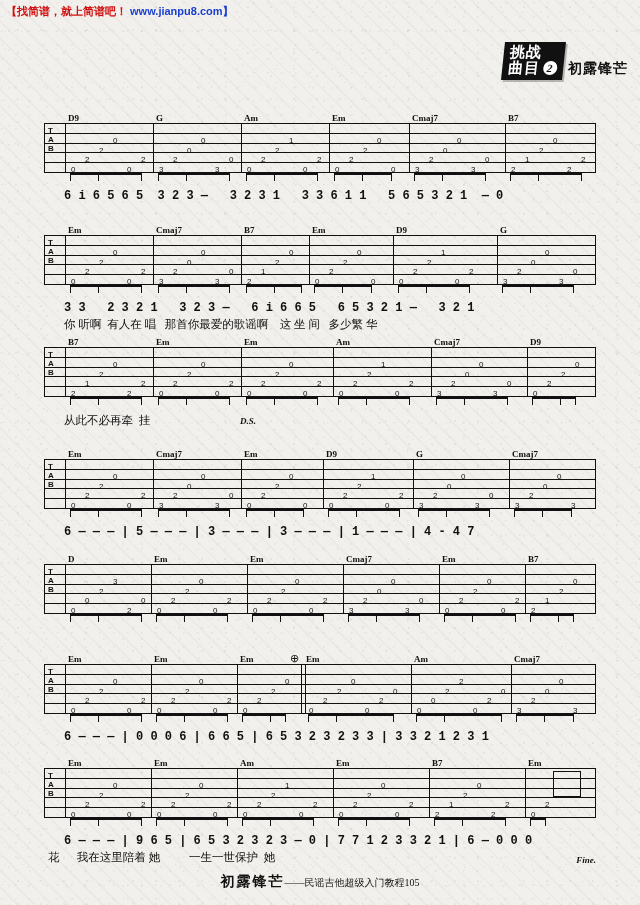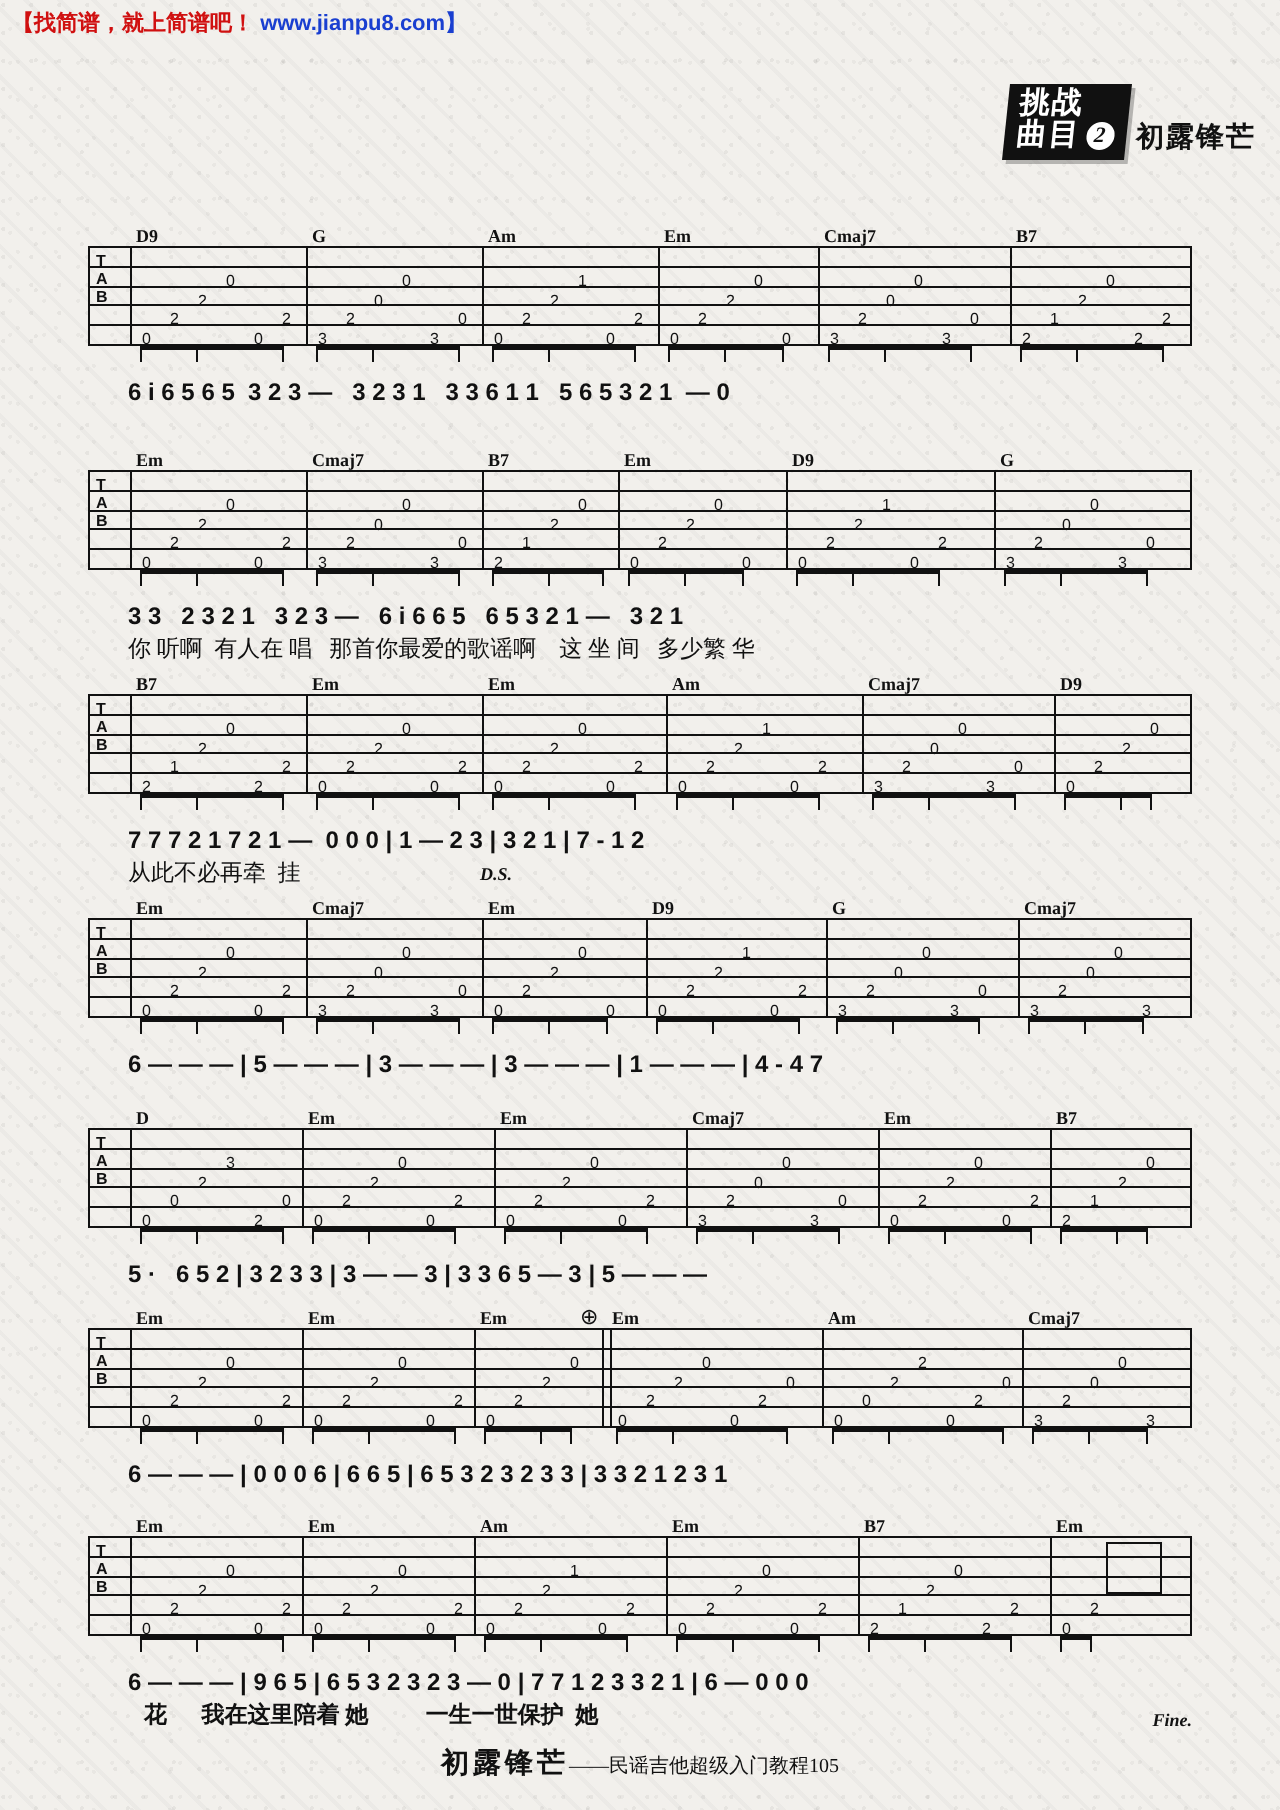--- a/index.html
+++ b/index.html
@@ -94,21 +94,21 @@
   .nums span{position:absolute;}
   
   .rhythm{
     position:relative;height:14px;
   }
   .rhythm .stem{position:absolute;top:0;width:1px;height:8px;background:#111;}
   .rhythm .beam{position:absolute;top:0;height:1.5px;background:#111;}
   
   .melody{
     position:relative;height:16px;
-    font-family:Liberation Sans, sans-serif;
+    font-family:Liberation Mono, monospace;
     font-size:12px;font-weight:bold;color:#111;
     white-space:pre;
   }
   .melody .m{position:absolute;bottom:0;}
   .lyric{
     position:relative;height:17px;
     font-family:"Liberation Serif", serif;
     font-size:11.5px;color:#111;white-space:pre;
   }
   .lyric .w{position:absolute;bottom:0;}
@@ -418,23 +418,20 @@
       <div class="stem" style="left:365px;"></div>
     <div class="beam" style="left:392px;width:72px;"></div>
       <div class="stem" style="left:392px;"></div>
       <div class="stem" style="left:420px;"></div>
       <div class="stem" style="left:463px;"></div>
     <div class="beam" style="left:488px;width:44px;"></div>
       <div class="stem" style="left:488px;"></div>
       <div class="stem" style="left:516px;"></div>
       <div class="stem" style="left:531px;"></div>
   </div>
-  <div class="melody">
-    <span class="m" style="left:20px;">7 7 7 2 1 7 2 1 —  0 0 0 | 1 — 2 3 | 3 2 1 | 7 - 1 2</span>
-  </div>
   <div class="lyric">
     <span class="w" style="left:20px;">从此不必再牵  挂</span>
     <span class="ds" style="left:196px;bottom:2px;">D.S.</span>
   </div>
 </div>
 
 <div class="system" style="top:446px;">
   <div class="chordrow">
     <span class="chord" style="left:24px;">Em</span>
     <span class="chord" style="left:112px;">Cmaj7</span>
@@ -602,23 +599,20 @@
       <div class="stem" style="left:332px;"></div>
       <div class="stem" style="left:375px;"></div>
     <div class="beam" style="left:400px;width:72px;"></div>
       <div class="stem" style="left:400px;"></div>
       <div class="stem" style="left:428px;"></div>
       <div class="stem" style="left:471px;"></div>
     <div class="beam" style="left:486px;width:44px;"></div>
       <div class="stem" style="left:486px;"></div>
       <div class="stem" style="left:514px;"></div>
       <div class="stem" style="left:529px;"></div>
-  </div>
-  <div class="melody">
-    <span class="m" style="left:20px;">5 ·   6 5 2 | 3 2 3 3 | 3 — — 3 | 3 3 6 5 — 3 | 5 — — —</span>
   </div>
   <div class="lyric">
     <span class="w" style="left:20px;"></span>
   </div>
 </div>
 
 <div class="system" style="top:651px;">
   <div class="chordrow">
     <span class="chord" style="left:24px;">Em</span>
     <span class="chord" style="left:110px;">Em</span>
@@ -788,20 +782,20 @@
       <div class="stem" style="left:418px;"></div>
       <div class="stem" style="left:461px;"></div>
     <div class="beam" style="left:486px;width:16px;"></div>
       <div class="stem" style="left:486px;"></div>
       <div class="stem" style="left:501px;"></div>
   </div>
   <div class="melody">
     <span class="m" style="left:20px;">6 — — — | 9 6 5 | 6 5 3 2 3 2 3 — 0 | 7 7 1 2 3 3 2 1 | 6 — 0 0 0</span>
   </div>
   <div class="lyric">
-    <span class="w" style="left:28px;font-weight:bold;">花      我在这里陪着 她          一生一世保护  她</span>
+    <span class="w" style="left:4px;">花      我在这里陪着 她          一生一世保护  她</span>
     <span class="fine" style="right:0;bottom:0;">Fine.</span>
   </div>
 </div>
 
 <div class="footer">
   <span class="sig">初露锋芒</span><span class="cap">——民谣吉他超级入门教程</span><span class="cap">105</span>
 </div>
 
 </body></html>

